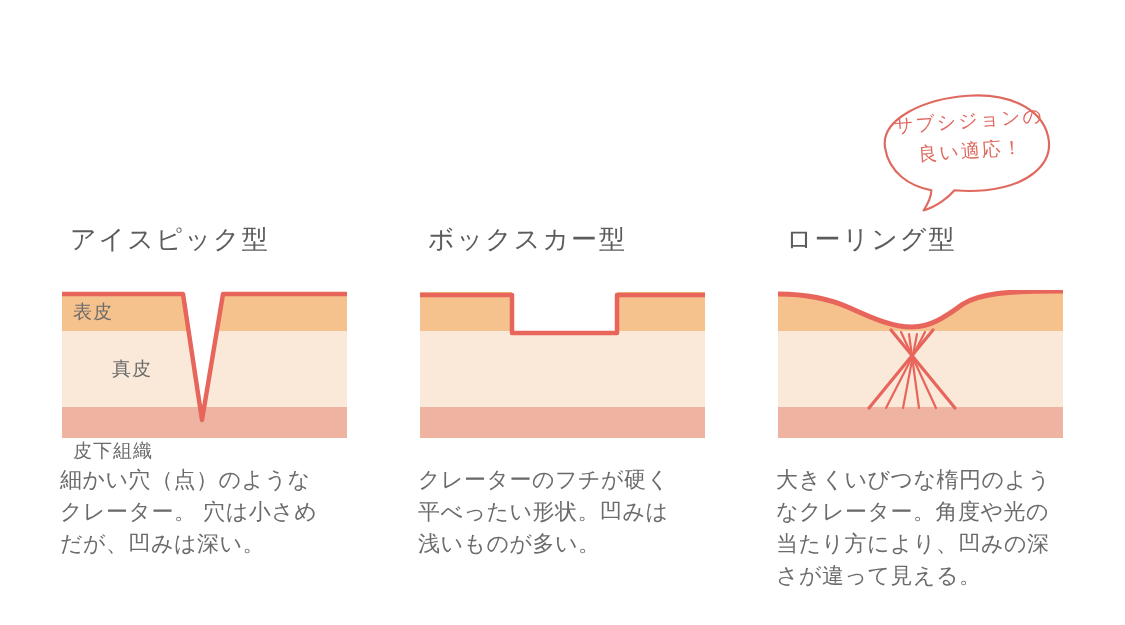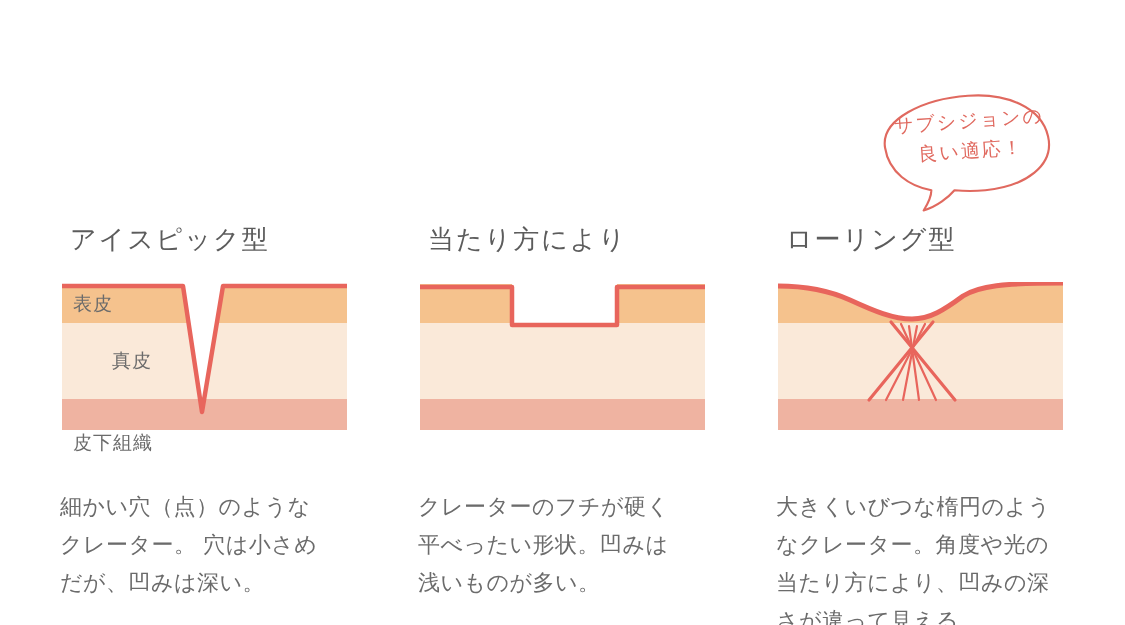--- a/index.html
+++ b/index.html
@@ -41,21 +41,21 @@
     width: 285px;
     text-align: left;
     font-size: 26px;
     font-weight: 400;
     letter-spacing: 2px;
     color: var(--c-text_heading, #5c5c5c);
     white-space: nowrap;
   }
   .diagram {
     position: absolute;
-    top: 282px;
+    top: 290px;
     left: 0;
     width: 332px;
     height: 148px;
   }
   .diagram svg { display: block; }
   .layer-label {
     position: absolute;
     left: 11px;
     font-size: 19px;
     color: var(--c-text_body, #6b6b6b);
@@ -64,25 +64,24 @@
   }
   .layer-label.epidermis { top: 9px; }
   .layer-label.dermis { top: 66px; margin-left: 39px; }
   .layer-label.subcutis { top: 117px; margin-top: 31px; }
   .desc {
     position: absolute;
     top: 464px;
     left: -2px;
     width: 330px;
     font-size: 22px;
-    line-height: 38px;
+    line-height: 32px;
     letter-spacing: 0.5px;
     color: var(--c-text_body, #6b6b6b);
     white-space: pre-line;
-    margin-top: 24px;
   }
   .bubble {
     position: absolute;
     top: 88px;
     left: 868px;
     width: 200px;
     height: 135px;
   }
   .bubble-text {
     position: absolute;
@@ -125,21 +124,21 @@
       <span class="layer-label epidermis">表皮</span>
       <span class="layer-label dermis">真皮</span>
       <span class="layer-label subcutis">皮下組織</span>
     </div>
     <div class="desc">細かい穴（点）のような
 クレーター。 穴は小さめ
 だが、凹みは深い。</div>
   </div>
 
   <div class="col col-2">
-    <div class="type-title">当たり方により</div>
+    <div class="type-title">ボックスカー型</div>
     <div class="diagram">
       <svg viewBox="0 0 285 148" width="285" height="148">
         <rect x="0" y="2" width="285" height="39" style="fill:var(--c-epidermis)"></rect>
         <rect x="0" y="41" width="285" height="76" style="fill:var(--c-dermis)"></rect>
         <rect x="0" y="117" width="285" height="31" style="fill:var(--c-subcutis)"></rect>
         <rect x="92" y="0" width="105" height="42" fill="#ffffff"></rect>
         <path d="M0,5 H92 V43 H197 V5 H285" fill="none" style="stroke:var(--c-scar_line)" stroke-width="4.5" stroke-linejoin="round" stroke-linecap="round"></path>
       </svg>
     </div>
     <div class="desc">クレーターのフチが硬く

